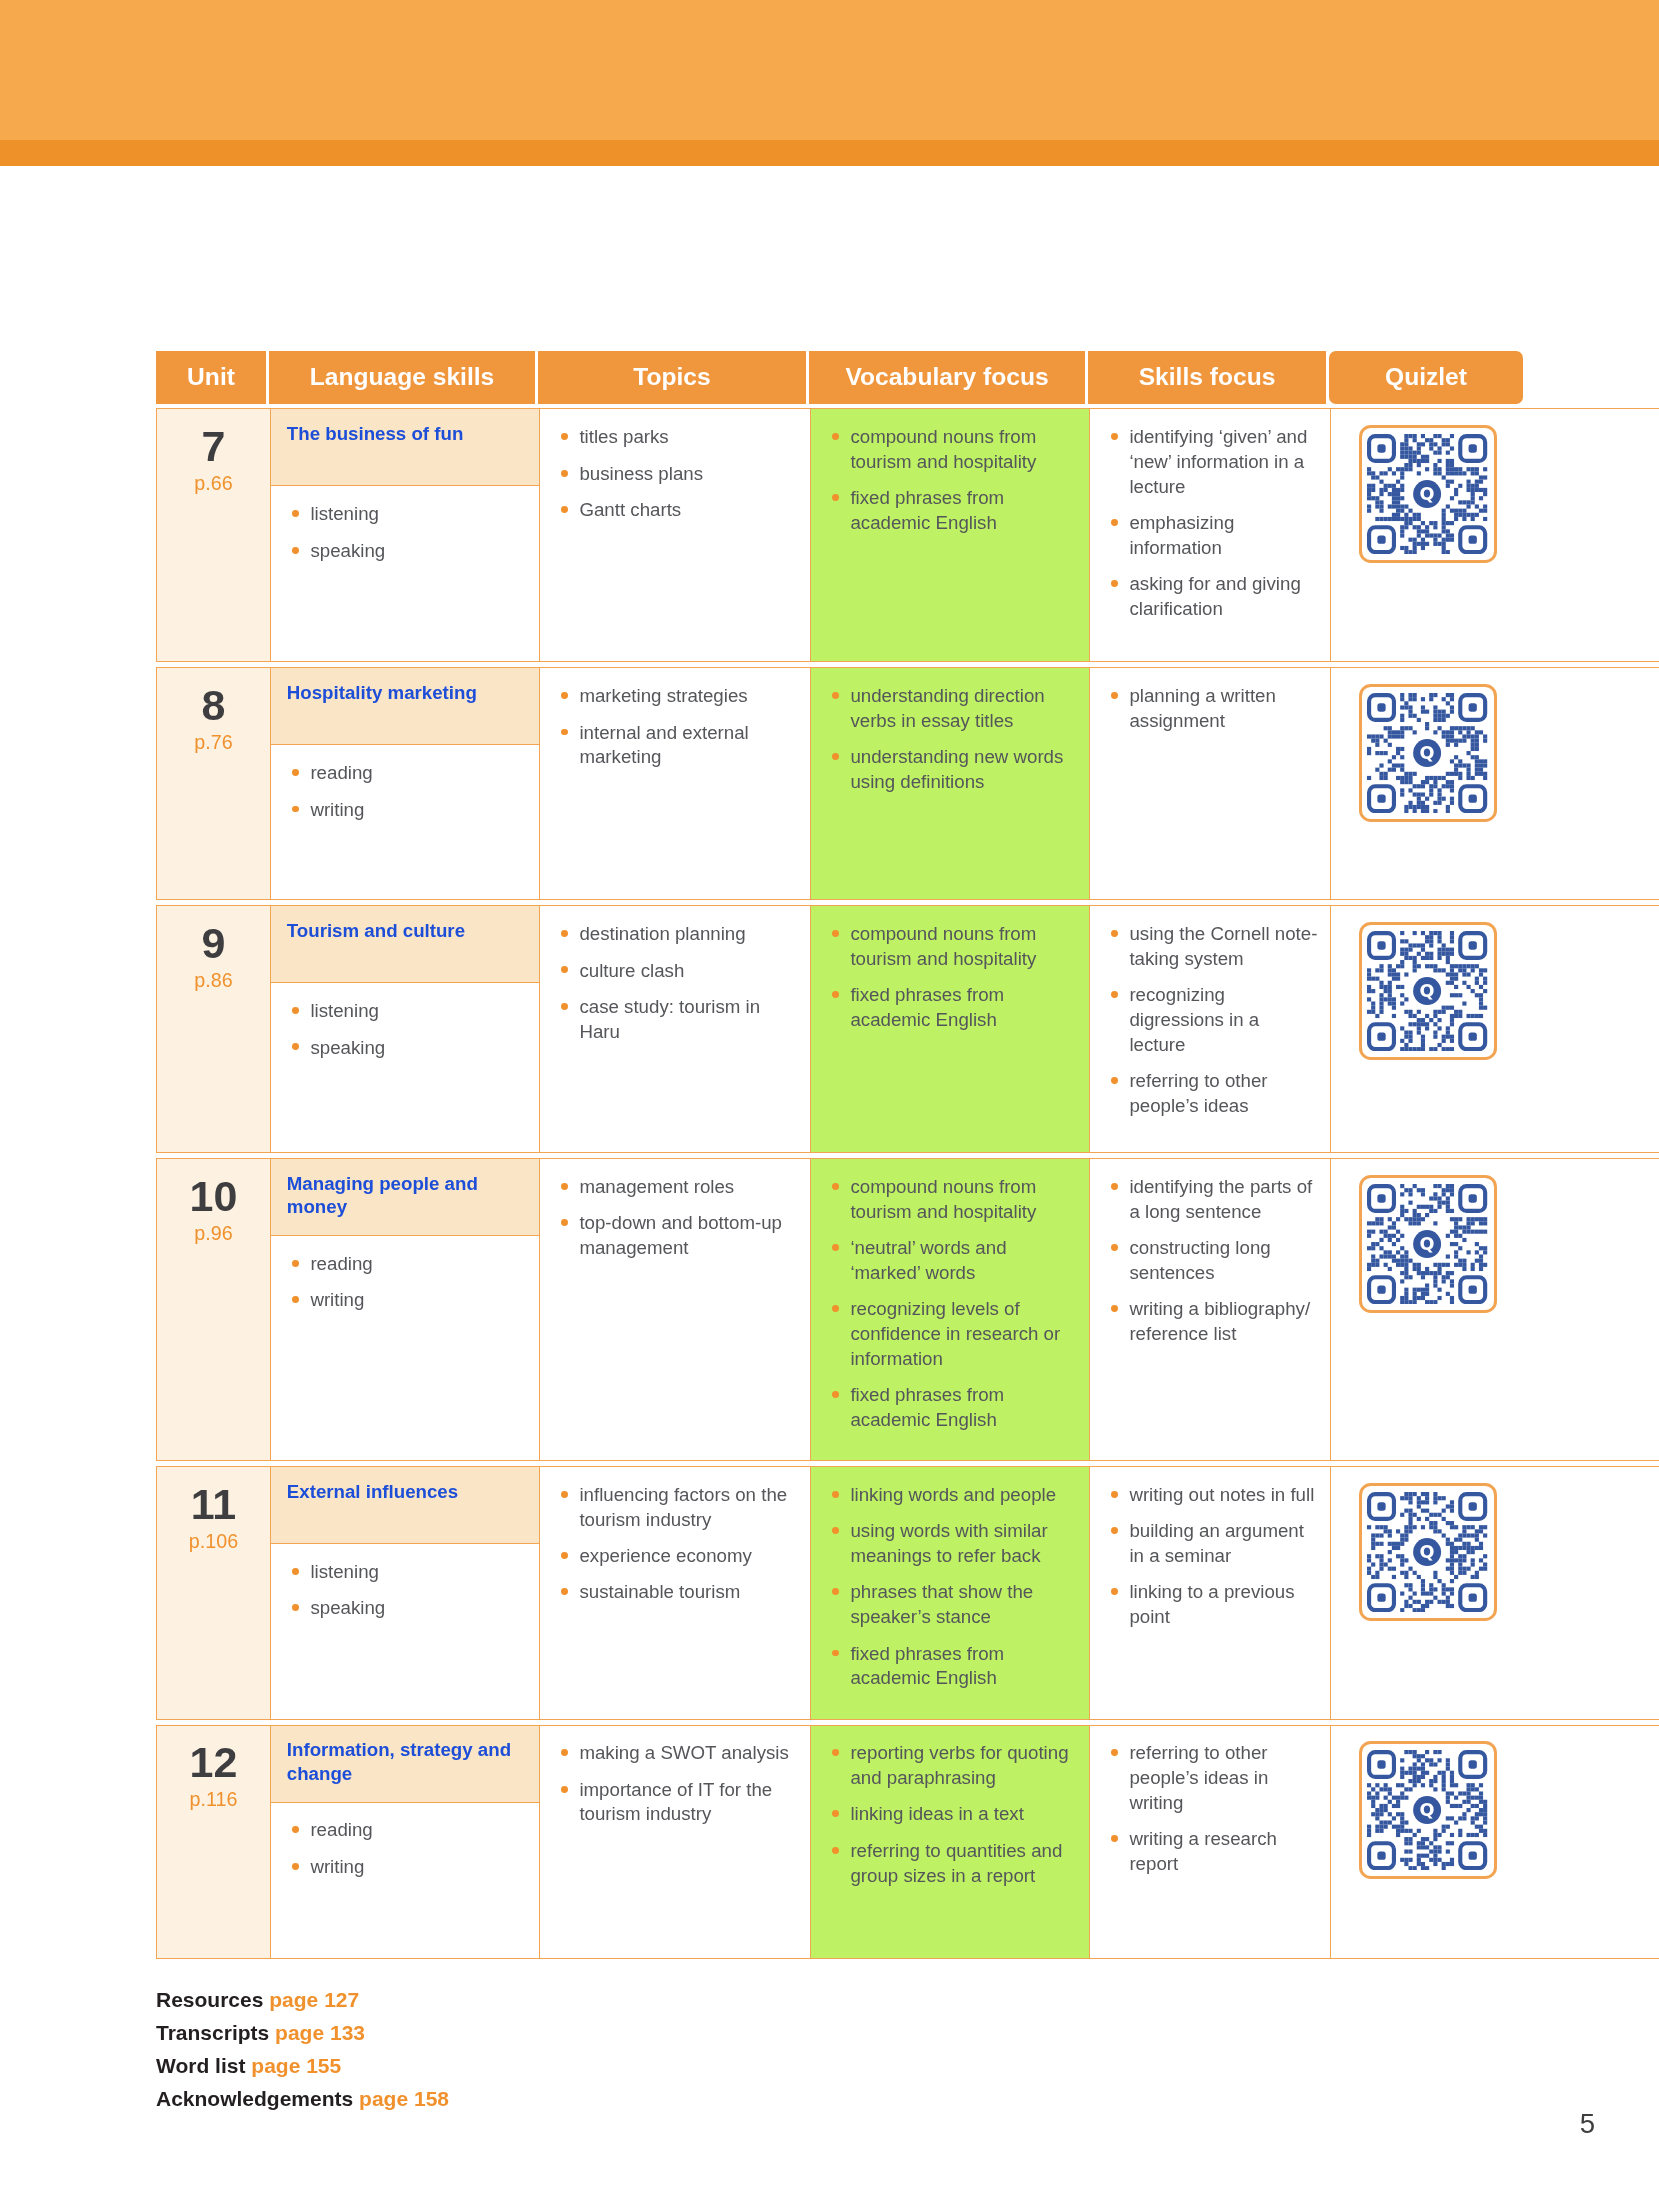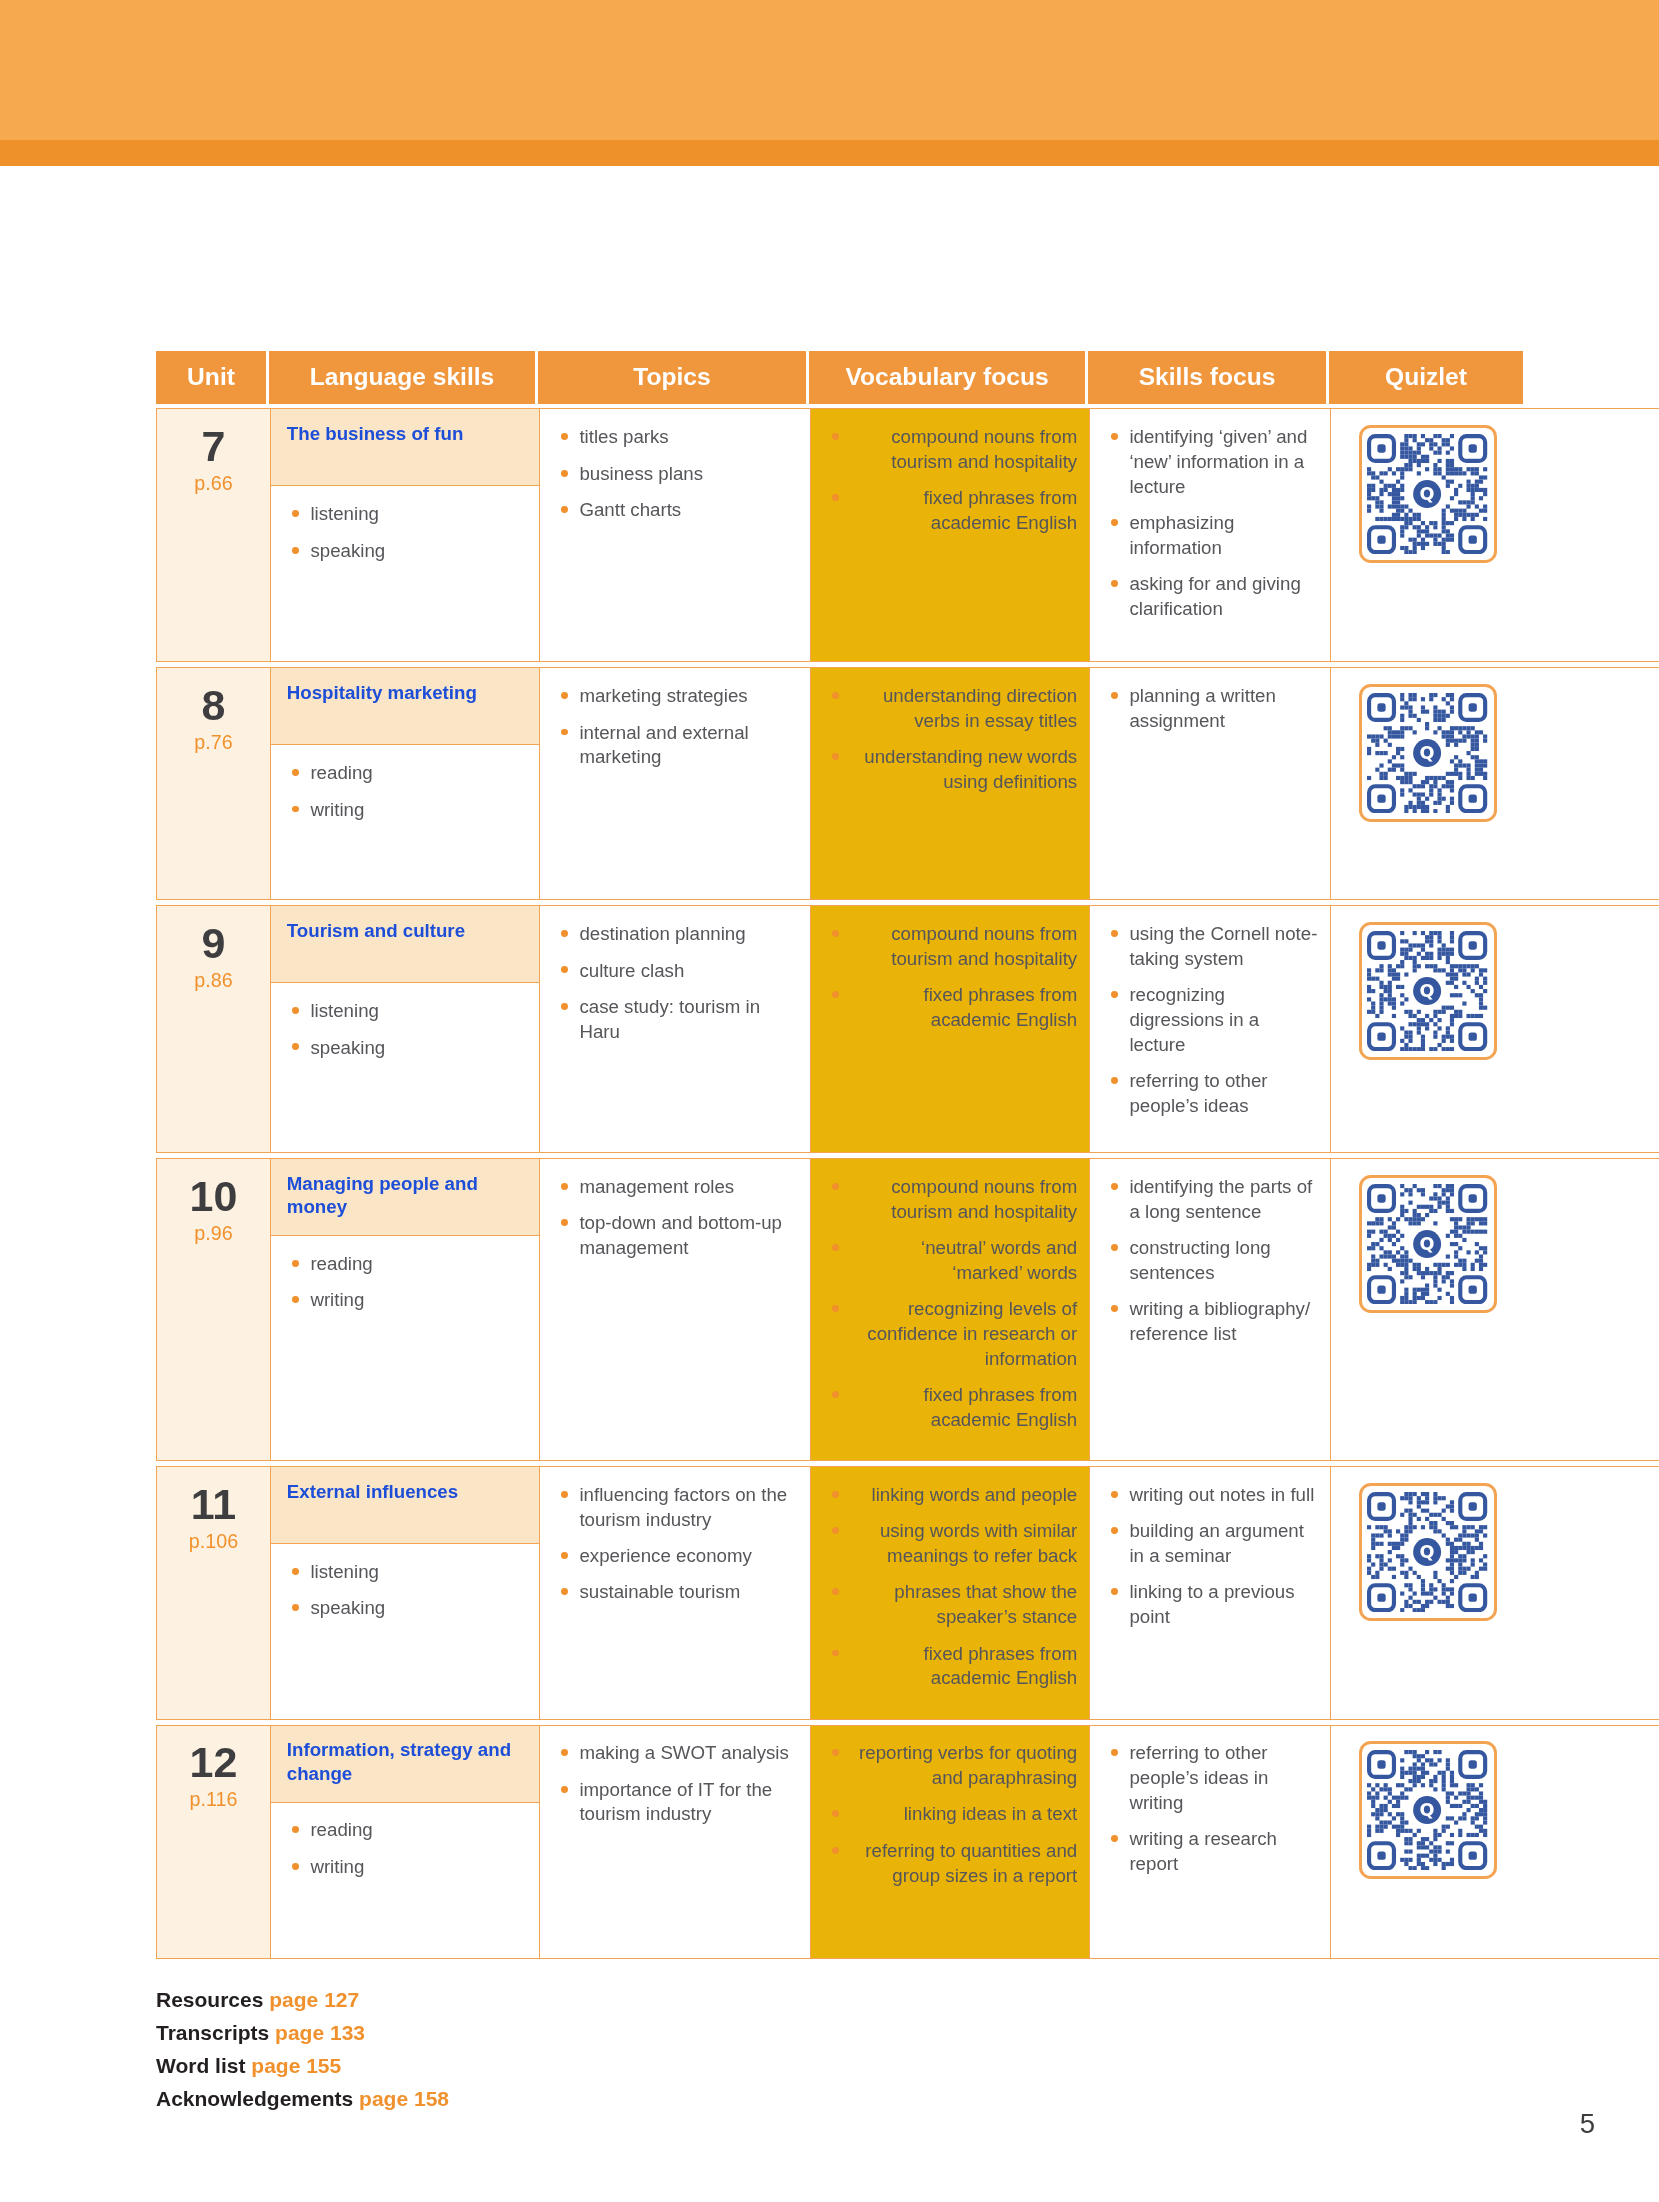--- a/index.html
+++ b/index.html
@@ -15,21 +15,21 @@
   
   .content{position:absolute;top:351px;left:156px;width:1622px;}
   .thead,.trow{
     display:grid;
     grid-template-columns:113px 269px 271px 279px 241px 194px;
   }
   .th{
     background:#f0963c;color:#ffffff;font-weight:bold;font-size:24.6px;
     text-align:center;padding:11.8px 0 12.8px 0;border-right:3px solid #ffffff;
   }
-  .th:last-child{border-right:none;}
+  .th:last-child{border-right:none;border-radius:7px;}
   .trow{
     border:1px solid #f2a452;margin-top:4.9px;background:#ffffff;
   }
   .cell{box-sizing:border-box;}
   .cell + .cell{border-left:1px solid #f2a452;}
 
   .unit-cell{background:#fdf2e2;text-align:center;padding-top:15.8px;}
   .unit-num{font-size:43px;font-weight:bold;color:#3e3e40;line-height:1;}
   .unit-page{font-size:19.7px;color:#f0912d;margin-top:3.9px;}
 
@@ -41,21 +41,21 @@
   }
   ul.bullets{list-style:none;margin:0;padding:15.8px 11.8px 15.8px 15.8px;}
   .bullets li{
     position:relative;padding-left:23.6px;font-size:18.7px;line-height:1.32;
     margin-bottom:11.8px;color:#55565a;
   }
   .bullets li::before{
     content:"";position:absolute;left:4.9px;top:7.9px;width:6.9px;height:6.9px;
     border-radius:50%;background:#f0912d;
   }
-  .vocab-cell{background:#eab308;text-align:right;}
+  .vocab-cell{background:#bef264;}
   .quizlet-cell{display:flex;justify-content:center;align-items:flex-start;padding-top:15.8px;}
   .qr-box{
     width:138px;height:138px;border:3px solid #f2a452;border-radius:11.8px;
     background:#ffffff;box-sizing:border-box;padding:5.9px;
   }
   .qr-box svg{width:100%;height:100%;display:block;}
 
   
   #table-body .trow:nth-child(1){min-height:252px;}
   #table-body .trow:nth-child(2){min-height:231px;}

